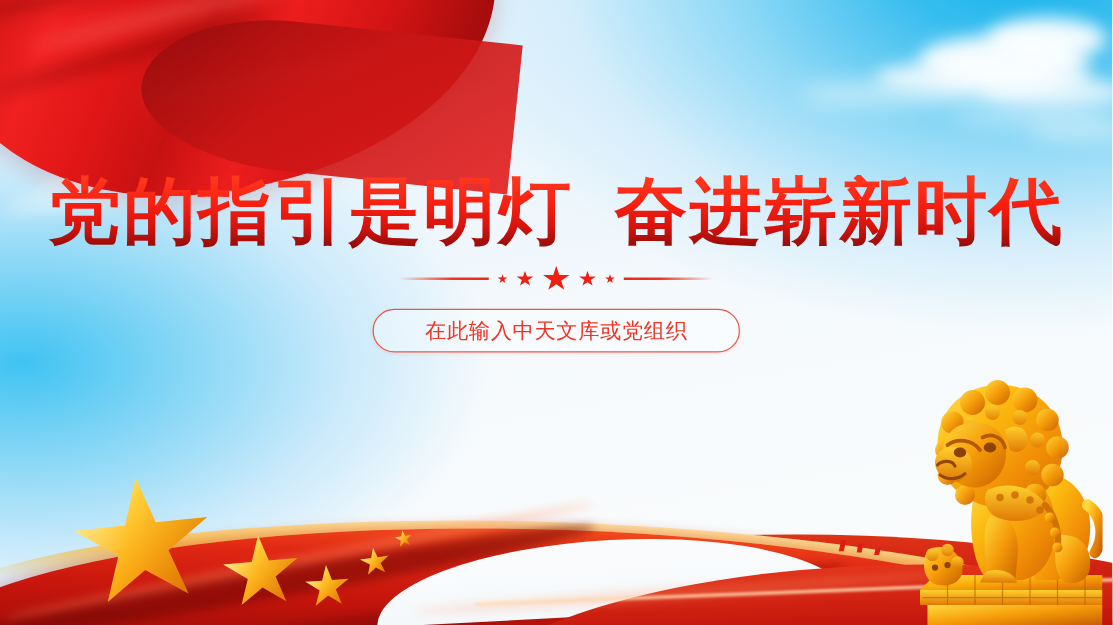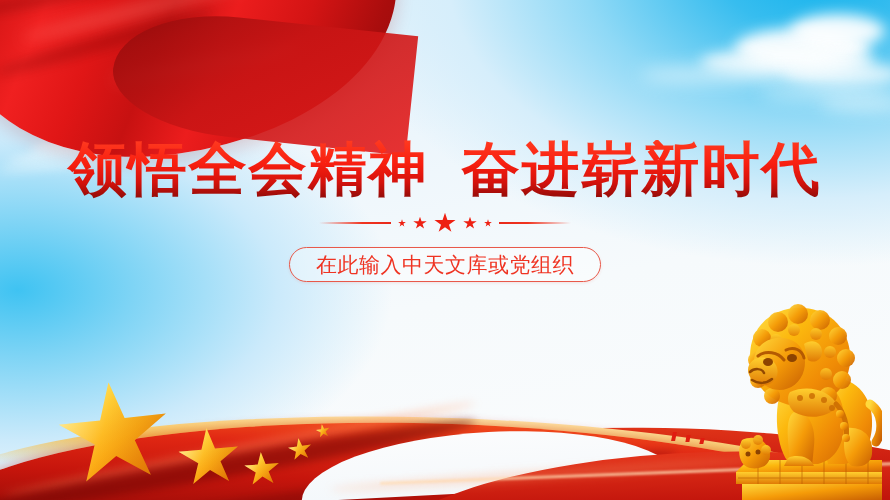--- a/index.html
+++ b/index.html
@@ -266,21 +266,21 @@
     display: inline-flex;
     align-items: center;
     justify-content: center;
     min-width: 240px;
     height: 33px;
     padding: 0 26px;
     border: 1.3px solid #e8594a;
     border-radius: 999px;
     background: rgba(255,255,255,.35);
     font-family: "Liberation Serif", "DejaVu Serif", serif;
-    font-size: 21px;
+    font-size: 17px;
     letter-spacing: .5px;
     color: #ef3423;
     cursor: pointer;
     box-shadow: 0 1px 3px rgba(230,60,45,.12);
     white-space: pre;
   }
 </style>
 </head>
 <body>
 
@@ -430,21 +430,21 @@
         <circle cx="34" cy="150" r="5"></circle>
       </g>
       <circle cx="16" cy="154" r="2.5" fill="#8c4301"></circle>
       <circle cx="26" cy="152" r="2.5" fill="#8c4301"></circle>
 
       <path d="M138 104 C150 112 152 130 144 142" stroke="url(#goldB)" stroke-width="9" fill="none" stroke-linecap="round"></path>
     </svg>
   </div>
 
   <div class="content">
-    <div class="title">领悟全会精神  奋进崭新时代</div>
+    <div class="title">党的指引是明灯  奋进崭新时代</div>
 
     <div class="divider">
       <span class="div-line"></span>
       <span class="dstar ds-xs"></span>
       <span class="dstar ds-sm"></span>
       <span class="dstar ds-lg"></span>
       <span class="dstar ds-sm"></span>
       <span class="dstar ds-xs"></span>
       <span class="div-line right"></span>
     </div>

